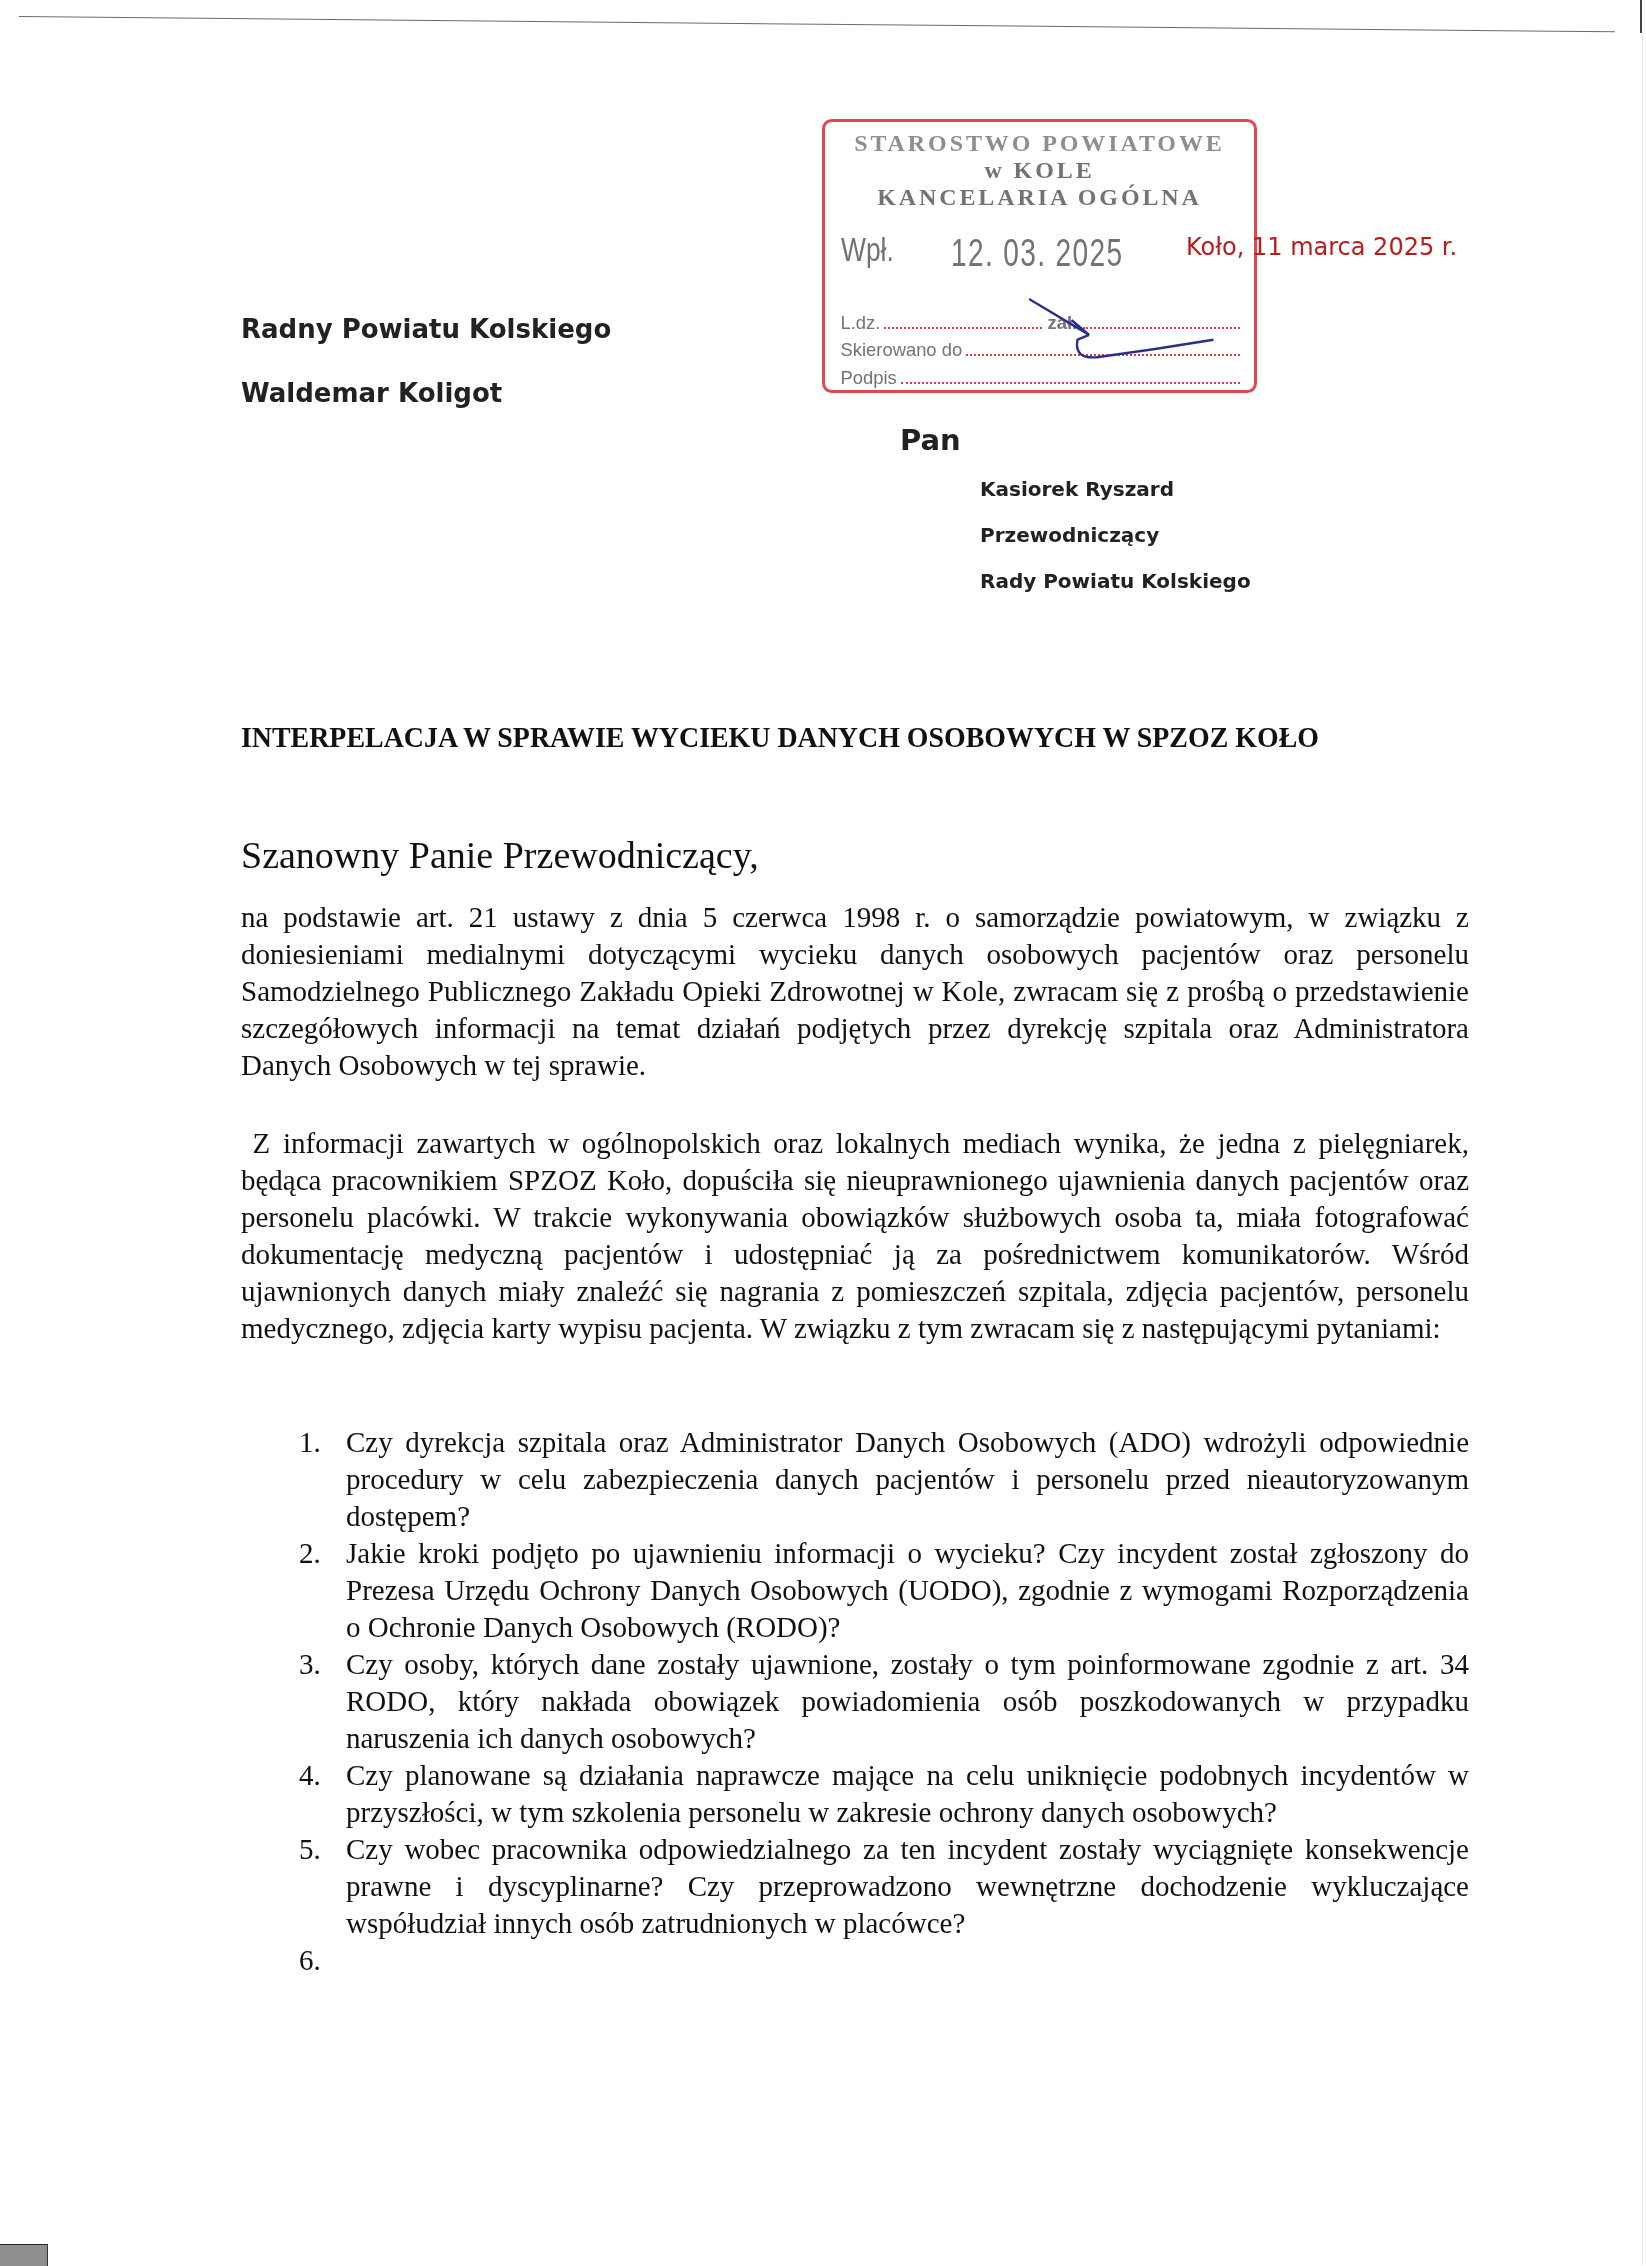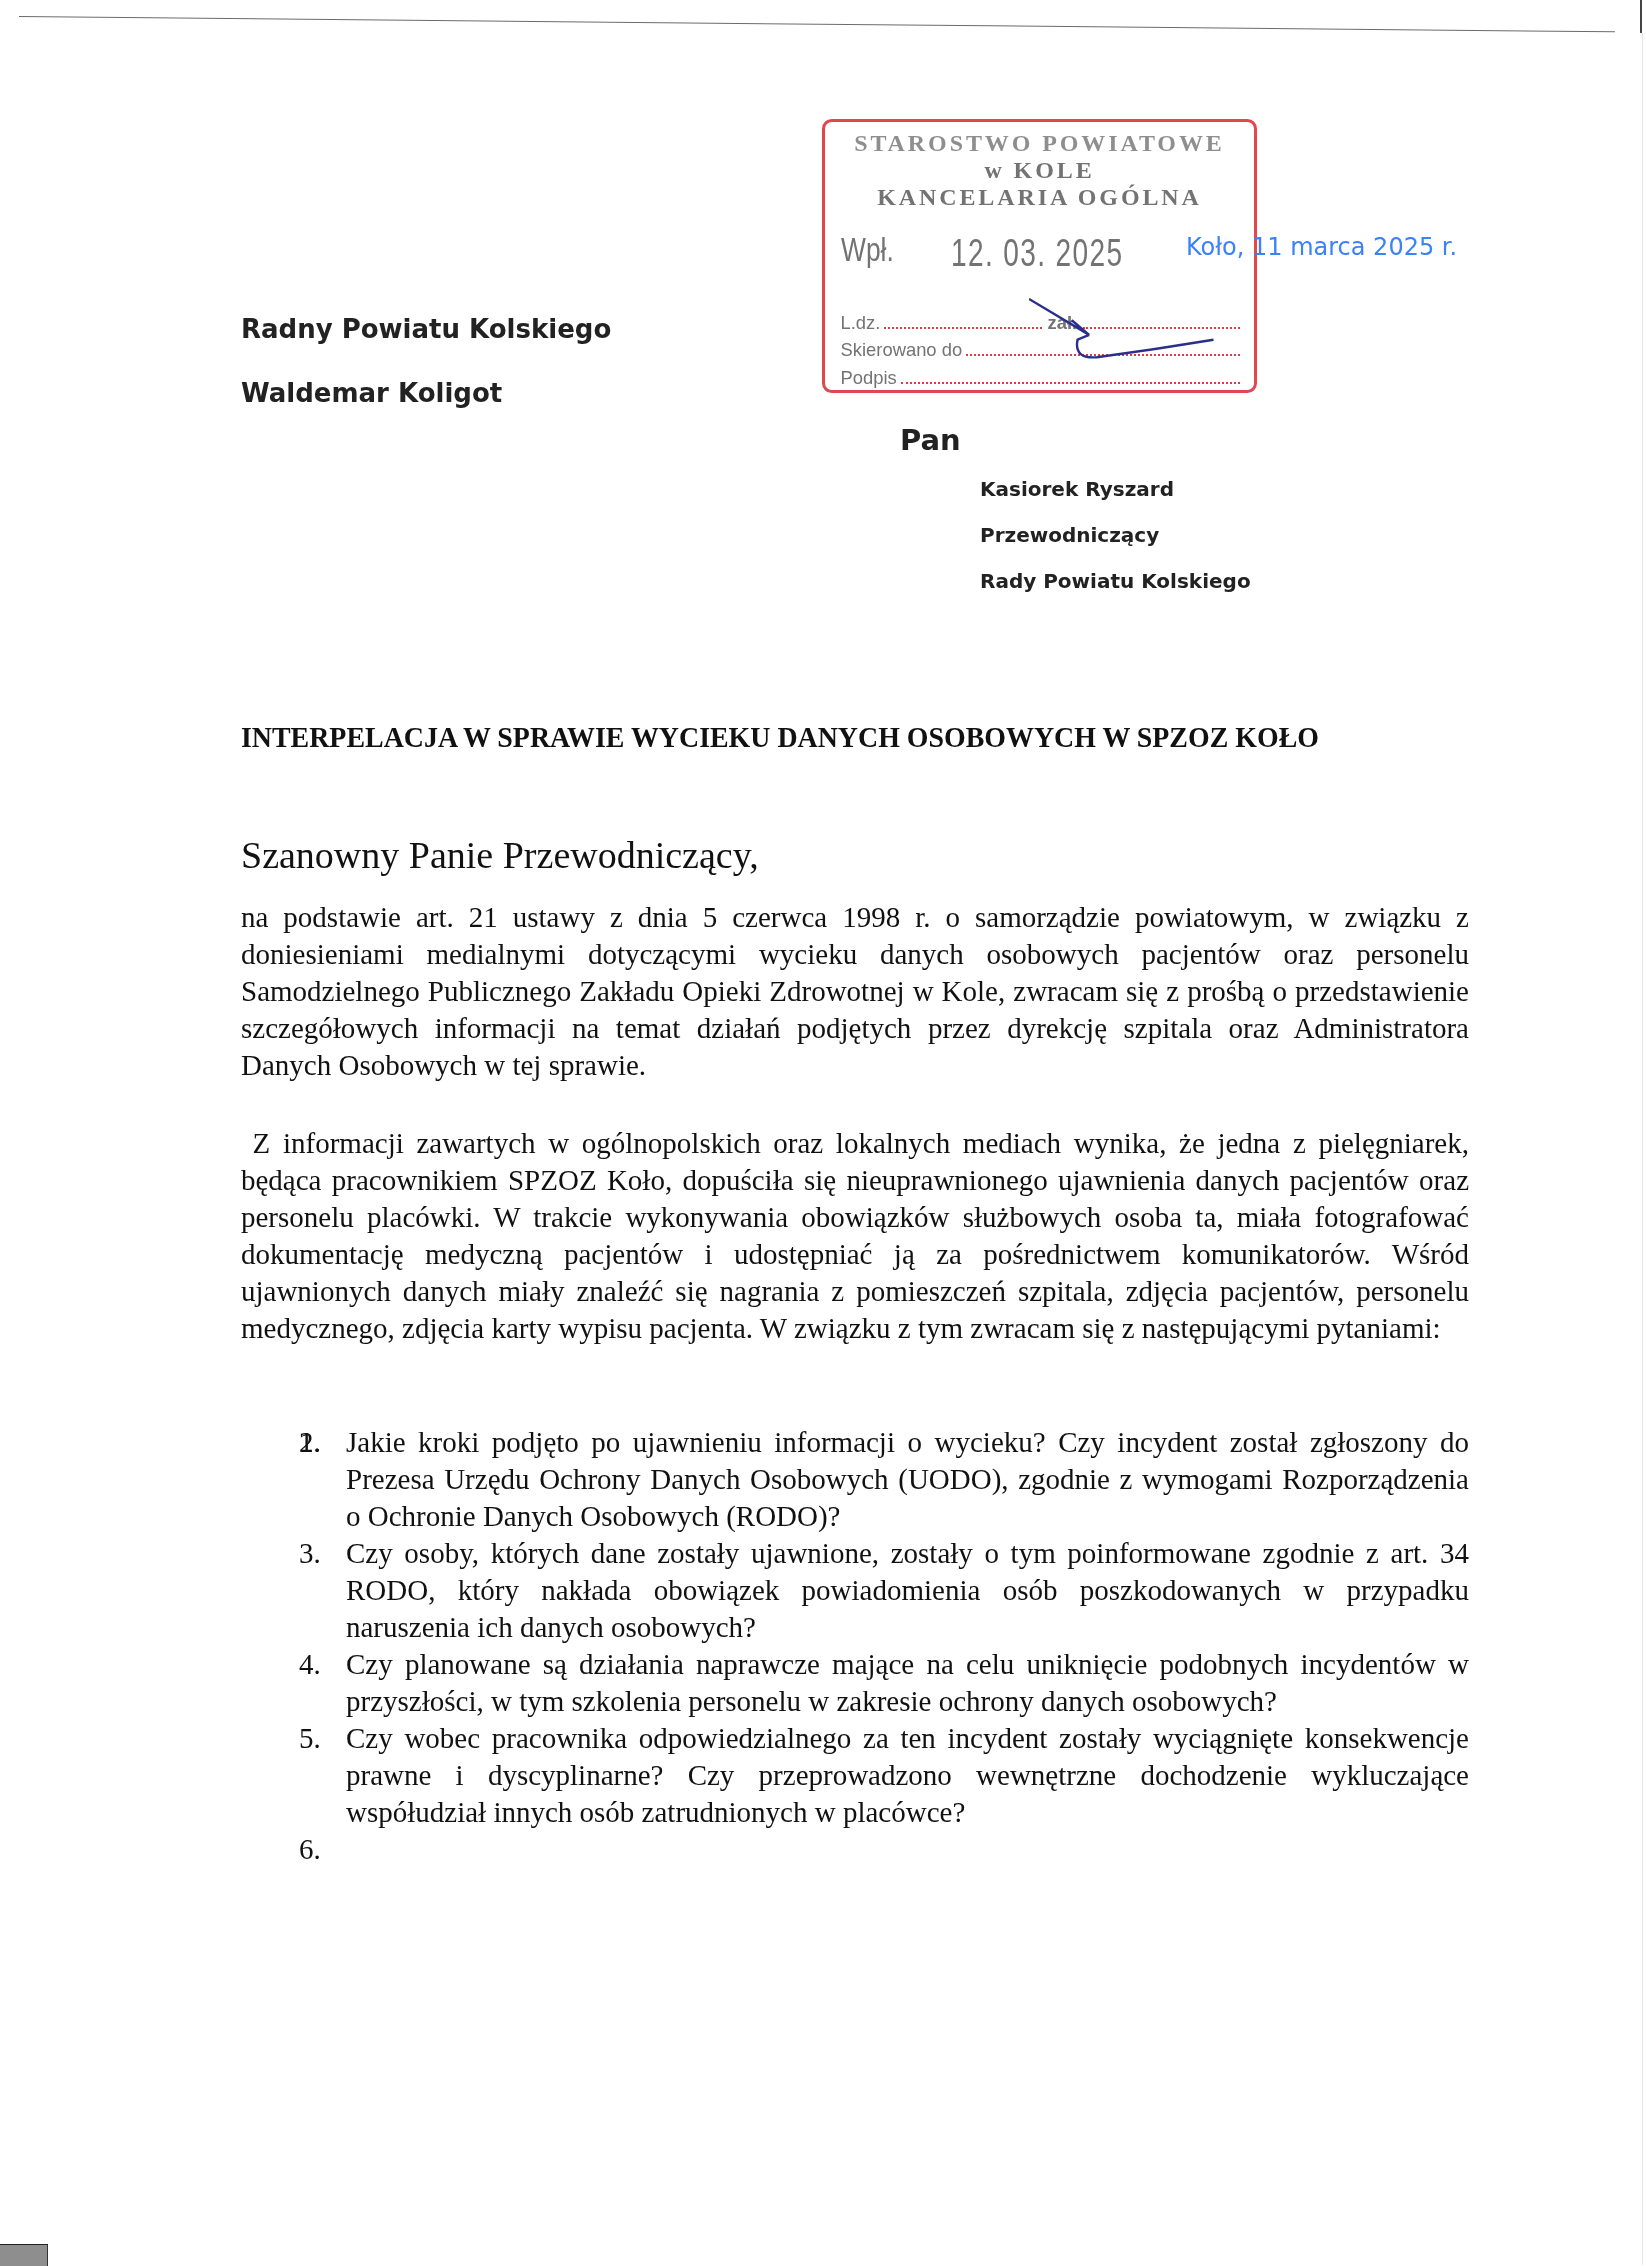--- a/index.html
+++ b/index.html
@@ -61,21 +61,21 @@
       font-family: "Liberation Sans", sans-serif; font-size: 18.4px; white-space: nowrap; overflow: hidden;
       display: flex; align-items: baseline;
     }
     .stamp .st-row .dots { flex: 1; border-bottom: 2.9px dotted #dd3b45; margin-left: 3.9px; height: 11.6px; }
     .stamp .st-ldz { top: 190px; }
     .stamp .st-skier { top: 217px; }
     .stamp .st-podpis { top: 245px; }
     .stamp .st-zal { margin-left: 5.8px; margin-right: 1.9px; font-weight: bold; }
     .pen-mark { position: absolute; left: 1029px; top: 291px; width: 233px; height: 78px; }
 
-    .place-date { position: absolute; left: 1186px; top: 233px; font-size: 24px; font-weight: normal; color: #3b82f6; white-space: nowrap; }
+    .place-date { position: absolute; left: 1186px; top: 233px; font-size: 24px; font-weight: normal; color: #b91c1c; white-space: nowrap; }
 
     
     .recipient-pan { position: absolute; left: 900px; top: 423px; font-size: 29px; color: #222; }
     .recipient { position: absolute; left: 980px; top: 466px; font-size: 20px; line-height: 46px; color: #222; }
     .recipient div { white-space: nowrap; }
 
     
     .title {
       position: absolute; left: 241px; top: 714px; width: 1186px;
       font-family: "Liberation Serif", serif; font-weight: bold; font-size: 30px; line-height: 45px; color: #111;
@@ -144,20 +144,20 @@
   <div>Rady Powiatu Kolskiego</div>
 </div>
 
 <div class="title">INTERPELACJA W SPRAWIE WYCIEKU DANYCH OSOBOWYCH W SPZOZ KOŁO</div>
 <div class="salutation serif">Szanowny Panie Przewodniczący,</div>
 
 <div class="para para1 serif">na podstawie art. 21 ustawy z dnia 5 czerwca 1998 r. o samorządzie powiatowym, w związku z doniesieniami medialnymi dotyczącymi wycieku danych osobowych pacjentów oraz personelu Samodzielnego Publicznego Zakładu Opieki Zdrowotnej w Kole, zwracam się z prośbą o przedstawienie szczegółowych informacji na temat działań podjętych przez dyrekcję szpitala oraz Administratora Danych Osobowych w tej sprawie.</div>
 <div class="para para2 serif">Z informacji zawartych w ogólnopolskich oraz lokalnych mediach wynika, że jedna z pielęgniarek, będąca pracownikiem SPZOZ Koło, dopuściła się nieuprawnionego ujawnienia danych pacjentów oraz personelu placówki. W trakcie wykonywania obowiązków służbowych osoba ta, miała fotografować dokumentację medyczną pacjentów i udostępniać ją za pośrednictwem komunikatorów. Wśród ujawnionych danych miały znaleźć się nagrania z pomieszczeń szpitala, zdjęcia pacjentów, personelu medycznego, zdjęcia karty wypisu pacjenta. W związku z tym zwracam się z następującymi pytaniami:</div>
 
 <ol class="qlist serif">
-  <li><span class="num">1.</span></li>
+  <li><span class="num">1.</span><span>Czy dyrekcja szpitala oraz Administrator Danych Osobowych (ADO) wdrożyli odpowiednie procedury w celu zabezpieczenia danych pacjentów i personelu przed nieautoryzowanym dostępem?</span></li>
   <li><span class="num">2.</span><span>Jakie kroki podjęto po ujawnieniu informacji o wycieku? Czy incydent został zgłoszony do Prezesa Urzędu Ochrony Danych Osobowych (UODO), zgodnie z wymogami Rozporządzenia o Ochronie Danych Osobowych (RODO)?</span></li>
   <li><span class="num">3.</span><span>Czy osoby, których dane zostały ujawnione, zostały o tym poinformowane zgodnie z art. 34 RODO, który nakłada obowiązek powiadomienia osób poszkodowanych w przypadku naruszenia ich danych osobowych?</span></li>
   <li><span class="num">4.</span><span>Czy planowane są działania naprawcze mające na celu uniknięcie podobnych incydentów w przyszłości, w tym szkolenia personelu w zakresie ochrony danych osobowych?</span></li>
   <li><span class="num">5.</span><span>Czy wobec pracownika odpowiedzialnego za ten incydent zostały wyciągnięte konsekwencje prawne i dyscyplinarne? Czy przeprowadzono wewnętrzne dochodzenie wykluczające współudział innych osób zatrudnionych w placówce?</span></li>
   <li><span class="num">6.</span></li>
 </ol>
 
 
 </body></html>

